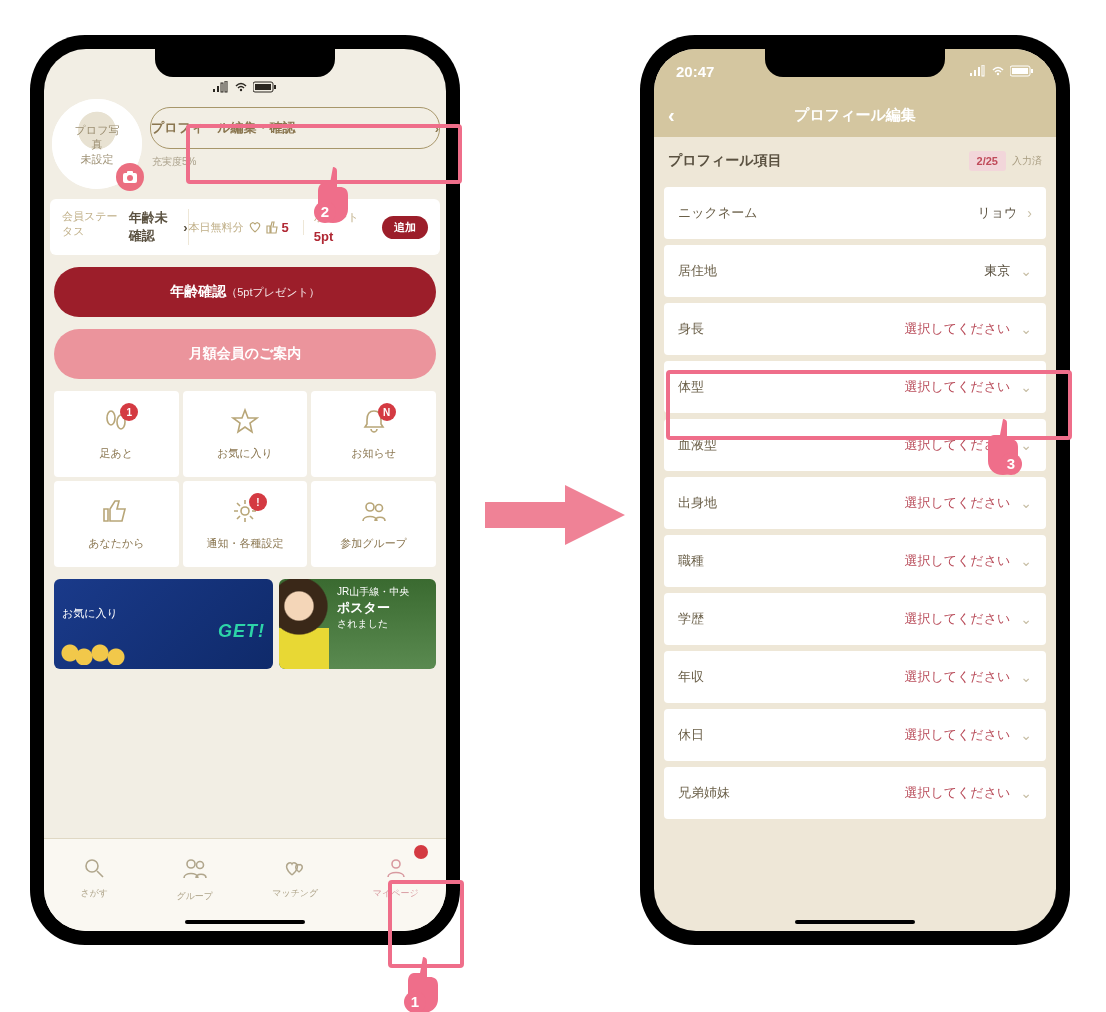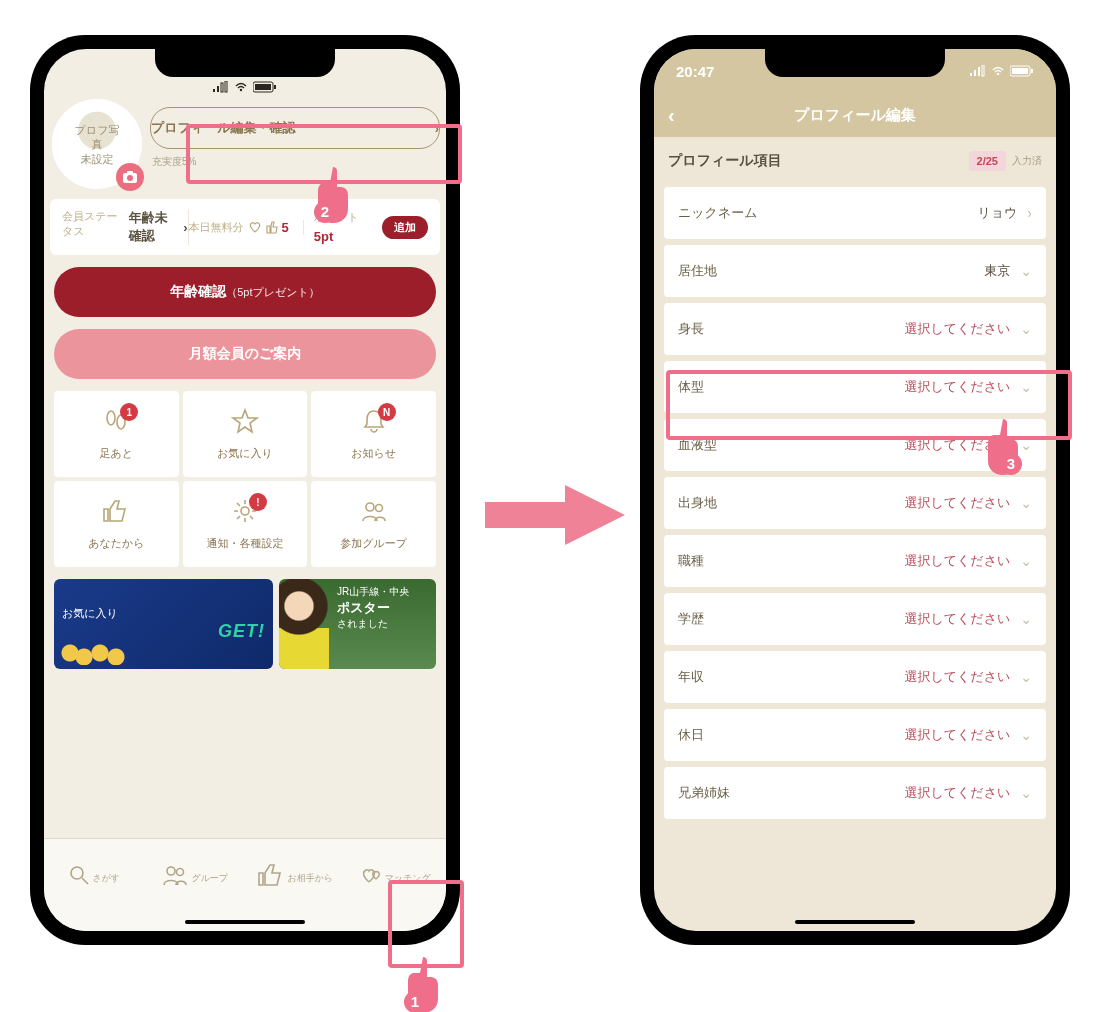--- a/index.html
+++ b/index.html
@@ -160,21 +160,21 @@
   .banner2 .txt{ margin-left:52px; }
   .banner2 .big{ font-size:13px; font-weight:700;}
 
   .tabbar {
     position: absolute; bottom: 0; left: 0; right: 0;
     height: 78px; background: #faf8f2;
     display: flex; border-top: 1px solid #e0d8c4;
     padding-bottom: 14px;
   }
   .tab {
-    flex: 1; display: flex; flex-direction: row;
+    flex: 1; display: flex; flex-direction: column;
     align-items: center; justify-content: center; gap: 2px;
     font-size: 9px; color: #b0a68c; position:relative;
   }
   .tab .tic { font-size: 22px; }
   .tab.active { color: #d89aa0; }
   .tab.active .tic{ color:#d89aa0;}
   .red-dot{ position:absolute; top:6px; right:18px; width:14px; height:14px; background:#d43a42; border-radius:50%;}
 
   
   .right .titlebar {
@@ -391,31 +391,33 @@
         </div>
         <div class="tab">
           <span class="tic"><svg width="28" height="28" viewBox="0 0 28 28">
               <circle cx="10" cy="10" r="4" fill="none" stroke="currentColor" stroke-width="1.6"></circle>
               <circle cx="19" cy="11" r="3.5" fill="none" stroke="currentColor" stroke-width="1.6"></circle>
               <path d="M3 24 C3 18 17 18 17 24 M15 24 C15 19 25 19 25 24" fill="none" stroke="currentColor" stroke-width="1.6"></path>
             </svg></span>
           <span>グループ</span>
         </div>
         <div class="tab">
-          <span class="tic"><svg width="28" height="28" viewBox="0 0 28 28">
-              <path d="M6 12 L6 24 L2 24 L2 12 Z M8 24 L20 24 L23 12 L15 12 L17 4 L13 4 L8 12 Z" fill="none" stroke="currentColor" stroke-width="1.6"></path>
-            </svg></span>
-          <span>お相手から</span>
-        </div>
-        <div class="tab">
           <span class="tic"><svg width="22" height="22" viewBox="0 0 22 22">
               <path d="M8 18 C2 13 1 8 5 6 C7 5 8 7 8 7 C8 7 9 5 11 6 C15 8 14 13 8 18" fill="none" stroke="currentColor" stroke-width="1.5"></path>
               <path d="M15 15 C11 12 11 9 13 8 C14 7 15 8 15 8 C15 8 16 7 17 8 C19 9 19 12 15 15" fill="none" stroke="currentColor" stroke-width="1.5"></path>
             </svg></span>
           <span>マッチング</span>
+        </div>
+        <div class="tab active">
+          <span class="tic"><svg width="22" height="22" viewBox="0 0 22 22">
+              <circle cx="11" cy="7" r="4" fill="none" stroke="currentColor" stroke-width="1.6"></circle>
+              <path d="M3 20 C3 14 19 14 19 20" fill="none" stroke="currentColor" stroke-width="1.6"></path>
+            </svg></span>
+          <span>マイページ</span>
+          <span class="red-dot"></span>
         </div>
       </div>
     <div class="home-indicator"></div>
   </div>
 </div>
 
 <div class="phone right">
   <div class="screen">
     <div class="notch"></div>
     <div class="status-bar">

